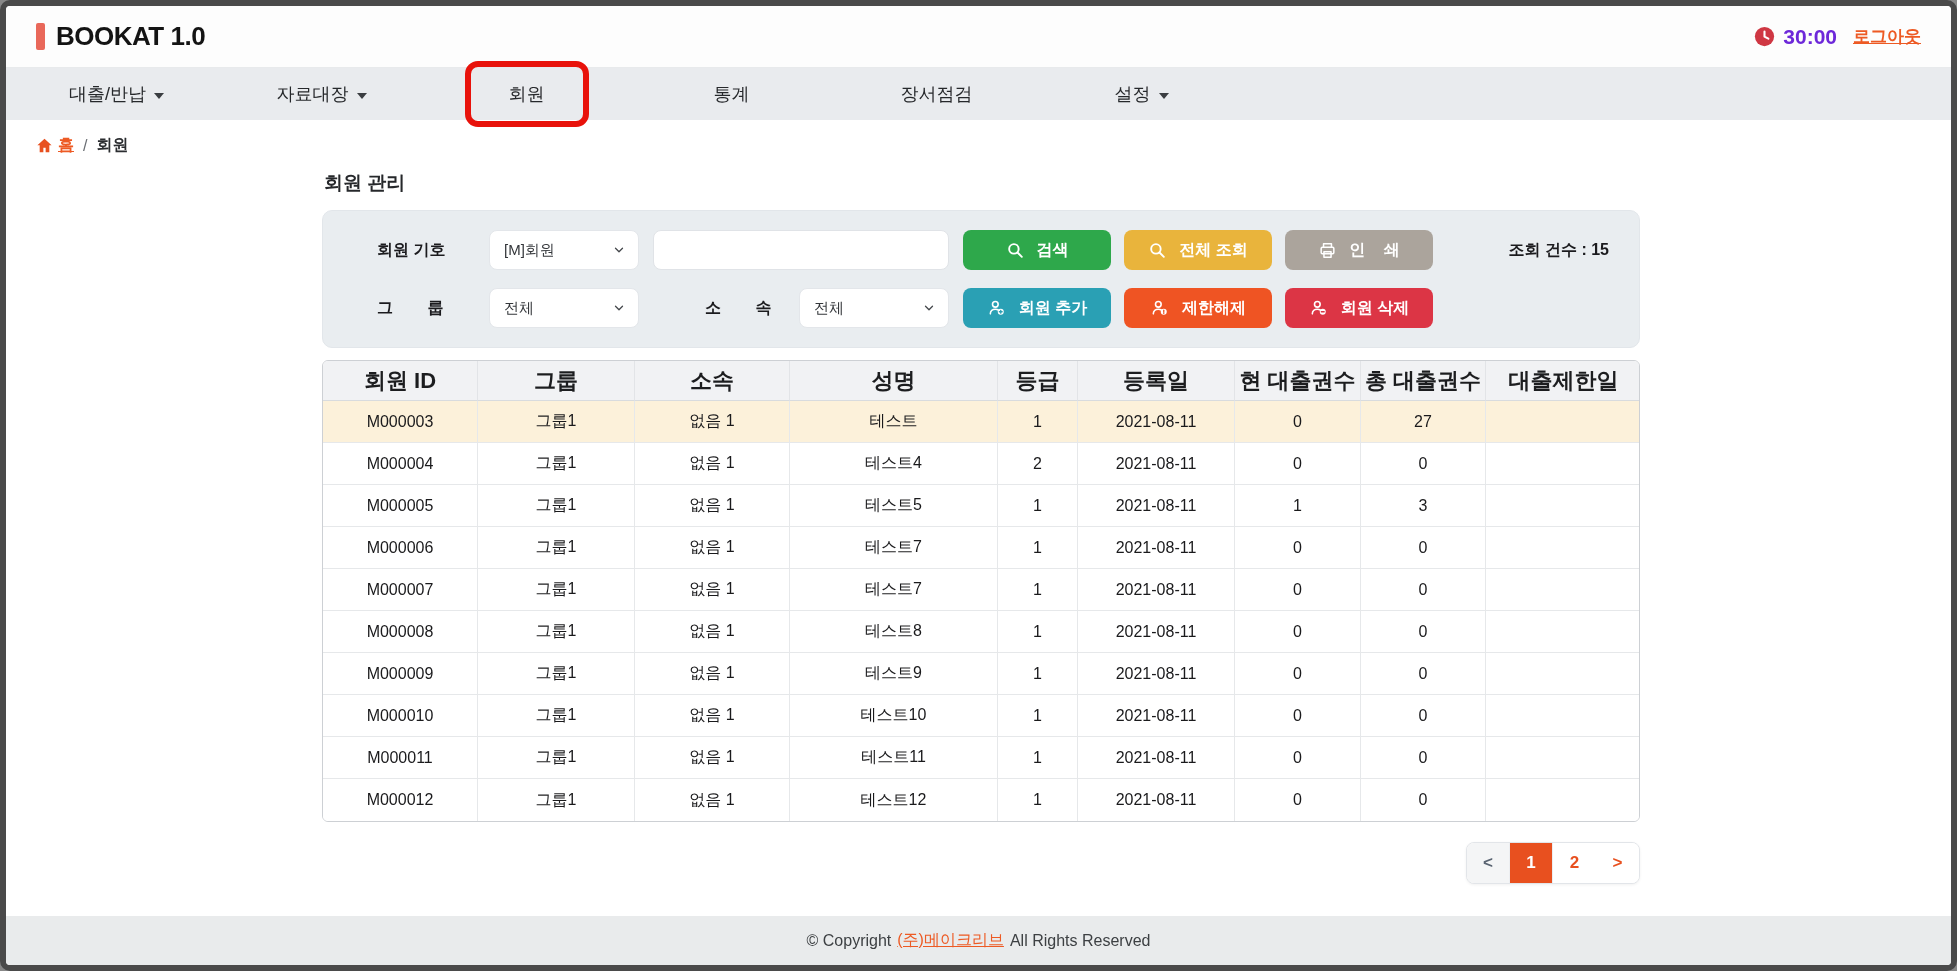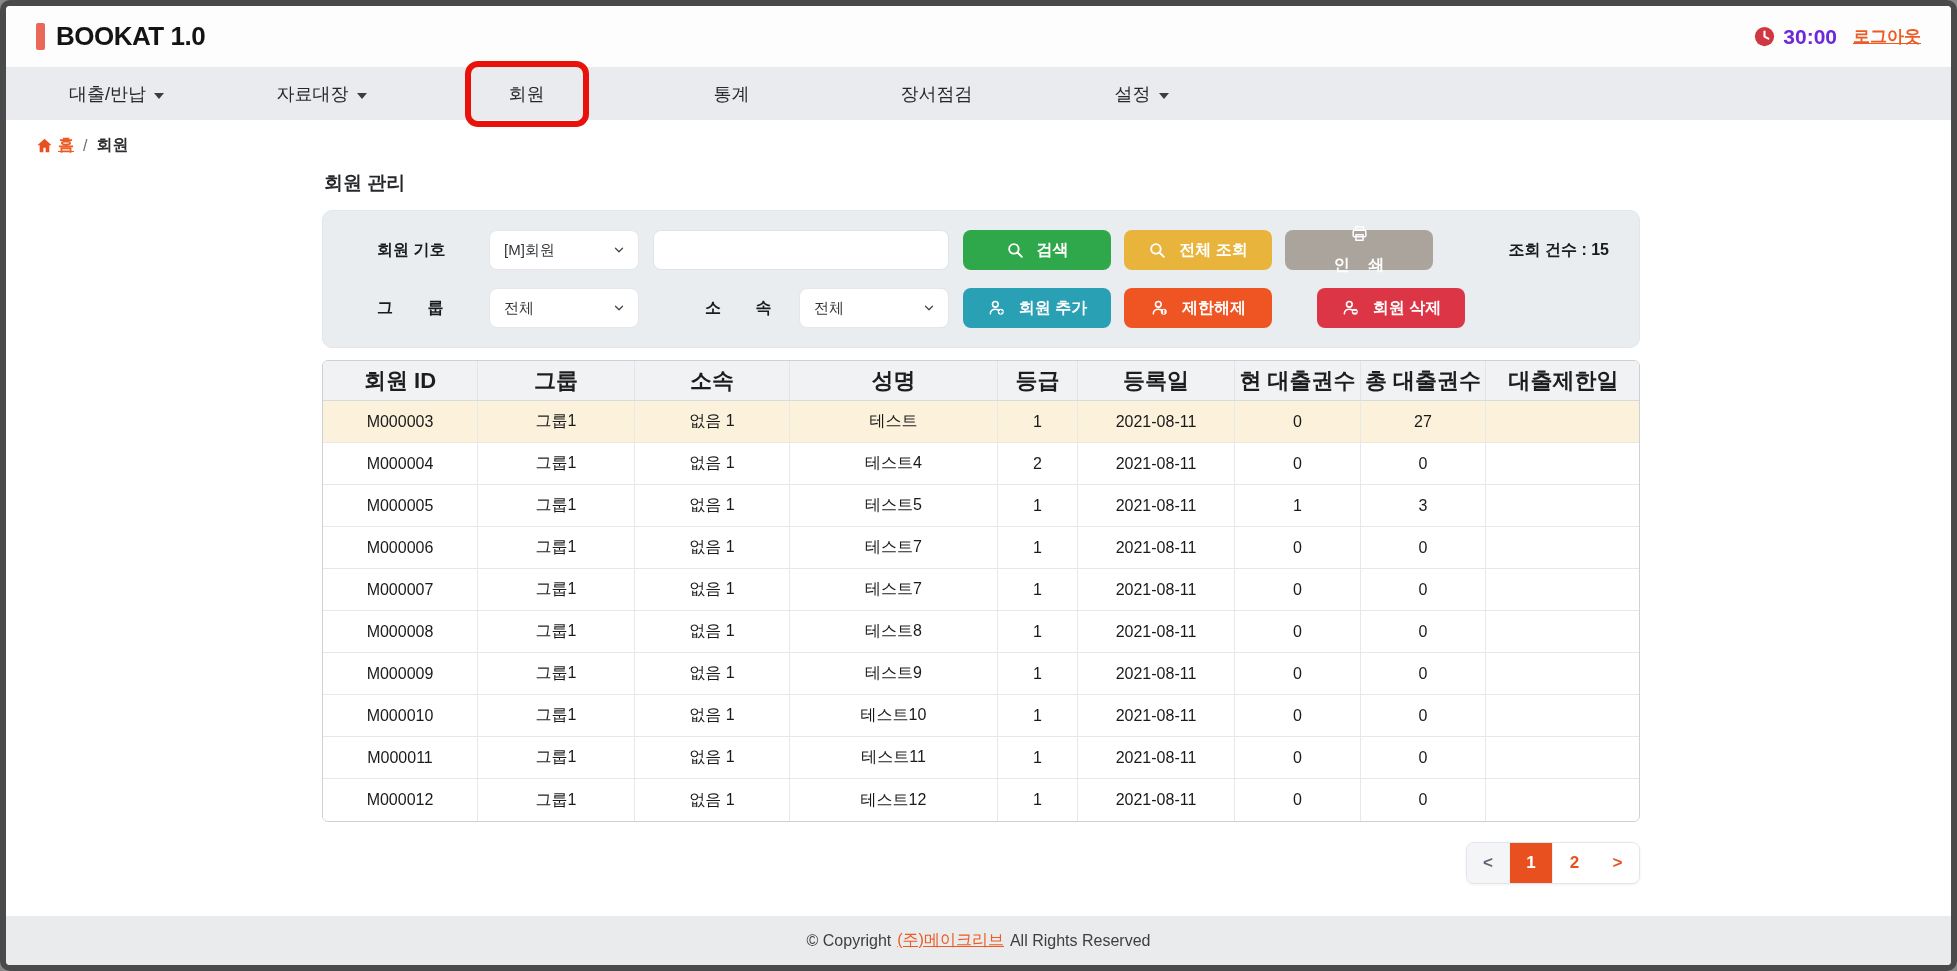--- a/index.html
+++ b/index.html
@@ -84,24 +84,24 @@
   .mid .select { margin-left: auto; width: 150px; }
   .btn-group { display: flex; gap: 13px; flex: none; }
   .btn {
     width: 148px; height: 40px; border: none; border-radius: 8px;
     display: flex; align-items: center; justify-content: center; gap: 12px;
     color: #fff; font-weight: 600; font-size: 16px; cursor: pointer;
     font-family: inherit;
   }
   .btn-green  { background: #2ea84b; }
   .btn-amber  { background: #e9b43c; }
-  .btn-gray   { background: #aba49c; flex-direction: column; }
+  .btn-gray   { background: #aba49c; }
   .btn-teal   { background: #2aa0b4; }
   .btn-orange { background: #ef5423; }
-  .btn-red    { background: #dc3545; margin-left: 32px; }
+  .btn-red    { background: #dc3545; }
   .wide-label { word-spacing: 14px; }
   .result-count { margin-left: auto; font-size: 16px; font-weight: 700; color: #1b1b1e; }
   
   .table-wrap { width: 1318px; margin-top: 12px; border: 1px solid #cdd0d4; border-radius: 6px; overflow: hidden; background: #fff; }
   table { width: 100%; border-collapse: separate; border-spacing: 0; table-layout: fixed; }
   th {
     height: 40px; background: #f1f2f4; font-size: 22px; font-weight: 700; color: #1c1d1f;
     border-right: 1px solid #e2e4e7; border-bottom: 1px solid #d8dbde; text-align: center;
   }
   td {

